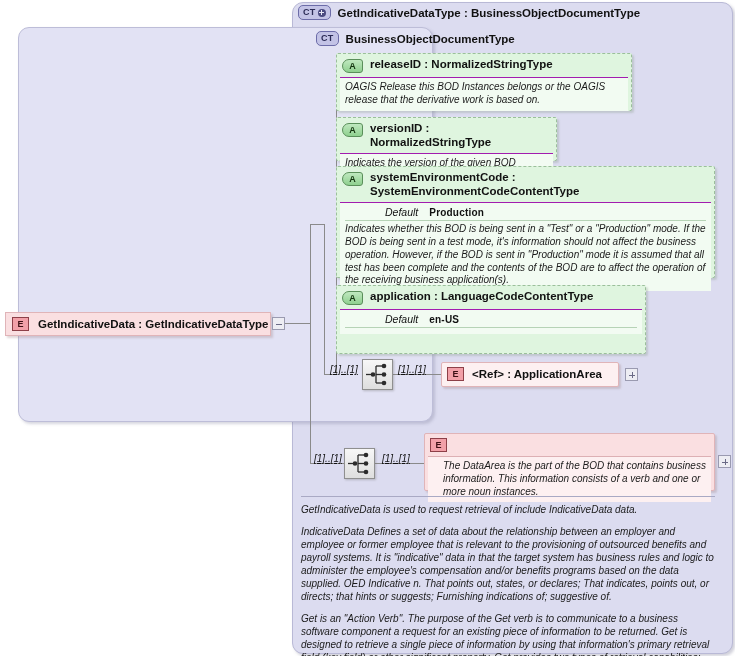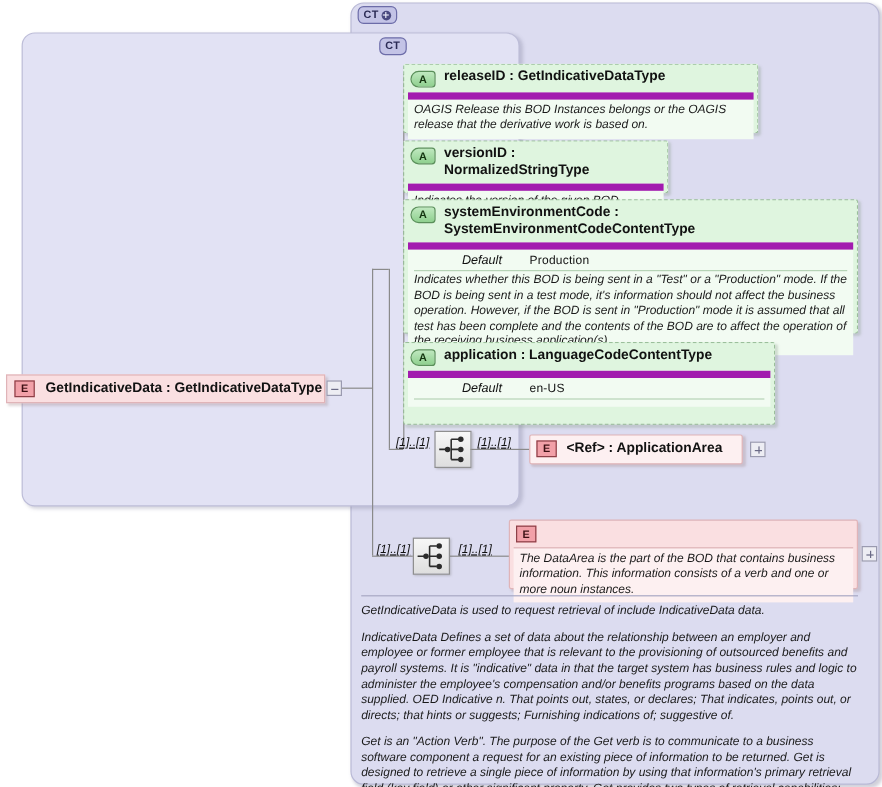--- a/index.html
+++ b/index.html
@@ -73,31 +73,31 @@
     width:21px;height:14px;margin-top:1px;
     background:linear-gradient(#bfe8bf,#8fd08f);
     border:1px solid #5a8f5a;
     border-radius:7px 3px 3px 7px;
     font-size:9px;font-weight:bold;color:#13330f;line-height:1;
     box-sizing:border-box;
   }
   .attr-name{font-size:11.5px;font-weight:bold;color:#111;line-height:1.18;}
   .attr-body{
     background:#f2fbf2;
-    border-top:6px solid #a21caf;
+    border-top:1px solid #a21caf;
     margin:0 3px 3px 3px;
     padding:3px 5px 4px 5px;
   }
   .attr-default{
     display:flex;gap:11px;align-items:baseline;
     border-bottom:1px solid #b6d3b6;
     padding-bottom:2px;margin-bottom:2px;
   }
   .lbl-default{font-style:italic;font-size:10.5px;color:#111;margin-left:40px;}
-  .val-default{font-size:10px;font-weight:normal;color:#111;letter-spacing:.2px;margin-left:12px;}
+  .val-default{font-size:10px;font-weight:bold;color:#111;letter-spacing:.2px;}
   .doc{font-style:italic;font-size:10px;line-height:1.28;color:#1a1a1a;}
 
   
   .elem{
     position:absolute;
     background:#fadfe1;
     border:1px solid #e0b4b8;
     border-radius:2px;
     box-shadow:2px 2px 2px rgba(160,130,135,.32);
     box-sizing:border-box;
@@ -107,21 +107,21 @@
     flex:0 0 auto;
     display:inline-flex;align-items:center;justify-content:center;
     width:17px;height:14px;
     background:#f2a0a8;border:1px solid #8d4048;
     font-size:9px;font-weight:bold;color:#3d1014;line-height:1;
     box-sizing:border-box;
   }
   .elem-name{font-size:11.5px;font-weight:bold;color:#111;white-space:nowrap;}
   .elem-body{
     background:#fdf0f1;border-top:1px solid #ddb0b4;
-    margin:0 3px 3px 3px;padding:3px 5px 4px 5px;
+    margin:0 3px 3px 3px;padding:3px 5px 4px 15px;
   }
   .elem-plain{background:#fdf0f1;}
 
   
   .seq{
     position:absolute;width:31px;height:31px;
     background:linear-gradient(#f7f7f7,#dedede);
     border:1px solid #8f8f8f;
     box-shadow:1px 1px 2px rgba(120,120,120,.4);
     box-sizing:border-box;
@@ -205,32 +205,34 @@
   <div class="ln ln-h" style="left:336px;top:296px;width:6px;"></div>
 
   <div class="ln ln-h" style="left:391px;top:374px;width:50px;"></div>
   <div class="ln ln-h" style="left:375px;top:463px;width:50px;"></div>
 
   <div class="hdr" style="left:298px;top:5px;">
     <span class="badge-ct">
       <span>CT</span>
         <span class="plus"></span>
     </span>
+    <span class="hdr-title">GetIndicativeDataType  : BusinessObjectDocumentType</span>
   </div>
 
   <div class="hdr" style="left:316px;top:31px;">
     <span class="badge-ct">
       <span>CT</span>
     </span>
+    <span class="hdr-title">BusinessObjectDocumentType</span>
   </div>
 
   <div class="attr" style="left:336px;top:53px;width:296px;height:58px;">
     <div class="attr-head">
       <span class="badge-a">A</span>
-      <span class="attr-name">releaseID  : GetIndicativeDataType</span>
+      <span class="attr-name">releaseID  : NormalizedStringType</span>
     </div>
     <div class="attr-body">
       <div class="doc">OAGIS Release this BOD Instances belongs or the OAGIS release that the derivative work is based on.</div>
     </div>
   </div>
 
   <div class="attr" style="left:336px;top:117px;width:221px;height:44px;">
     <div class="attr-head">
       <span class="badge-a">A</span>
       <span class="attr-name">versionID  : NormalizedStringType</span>

